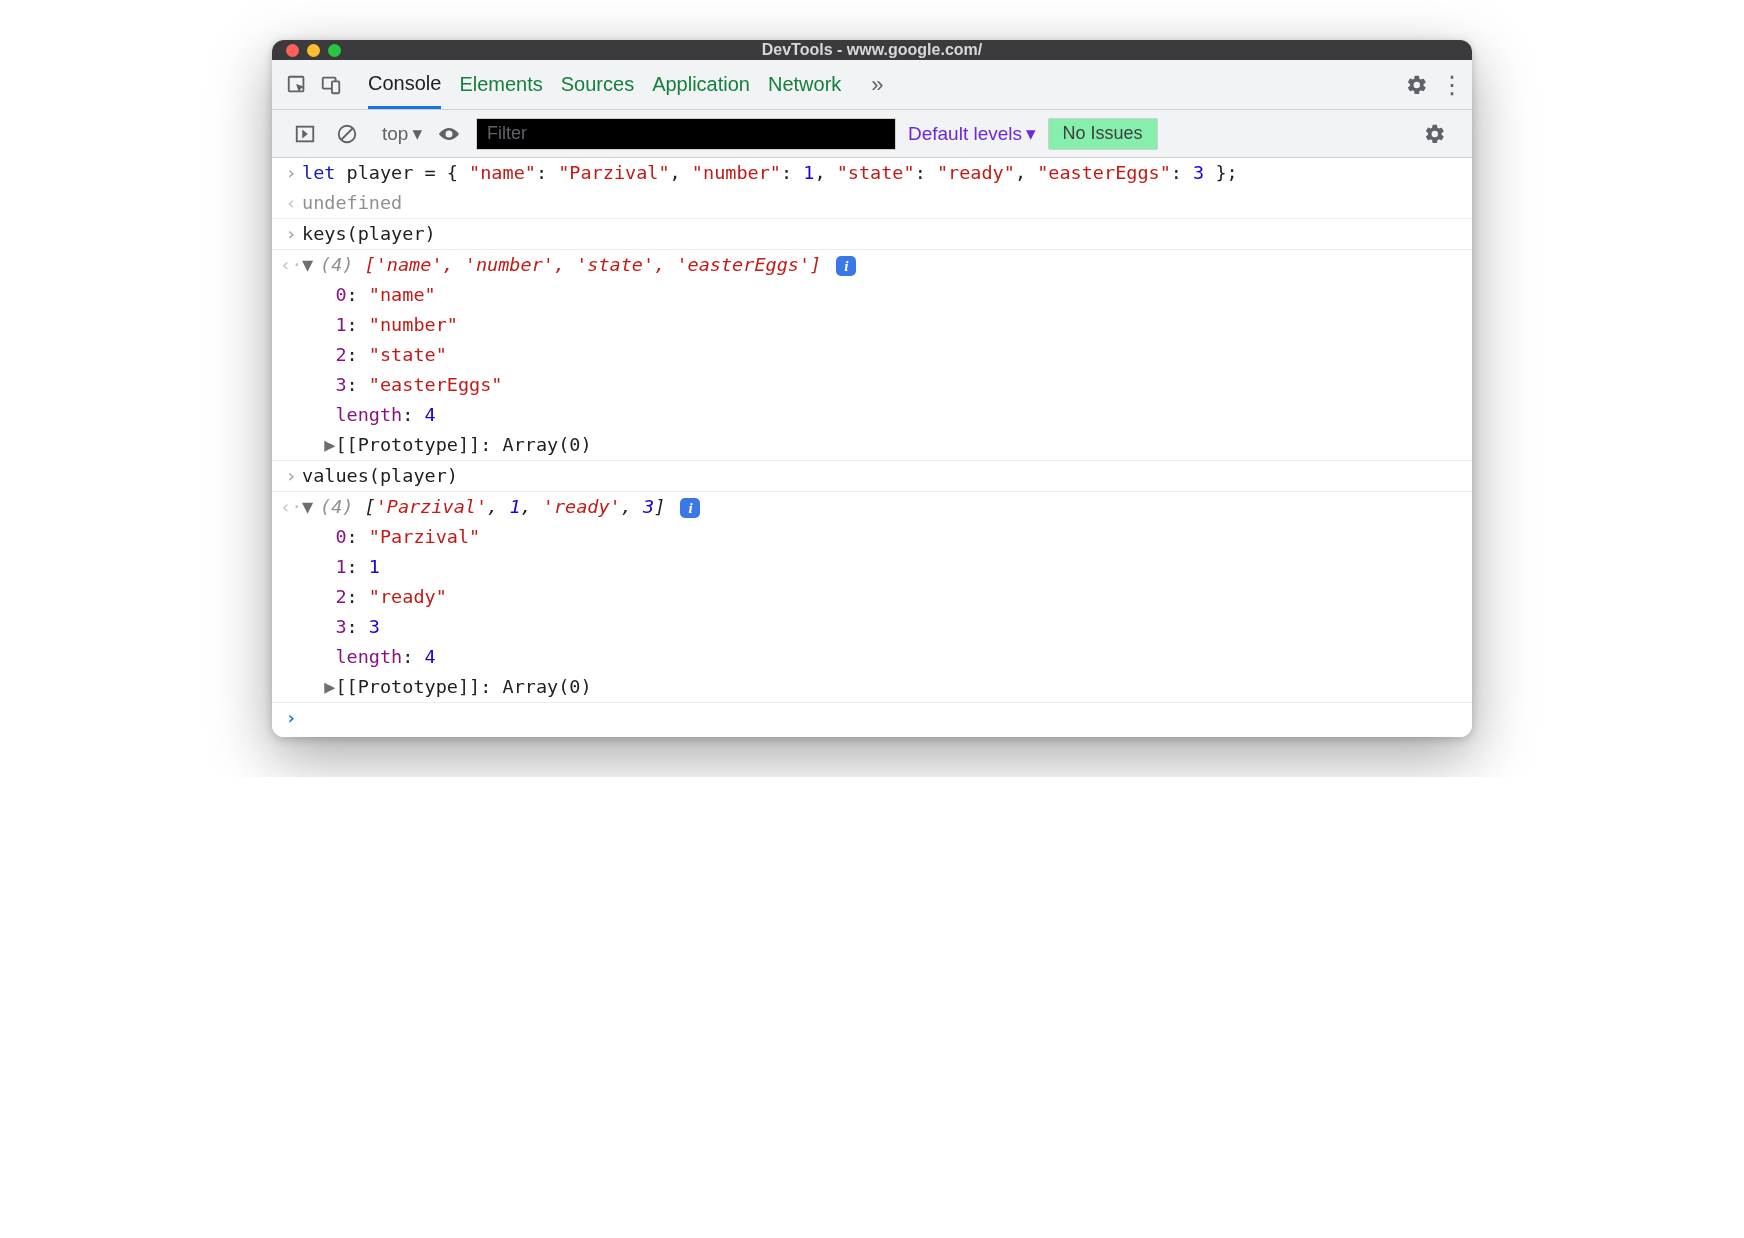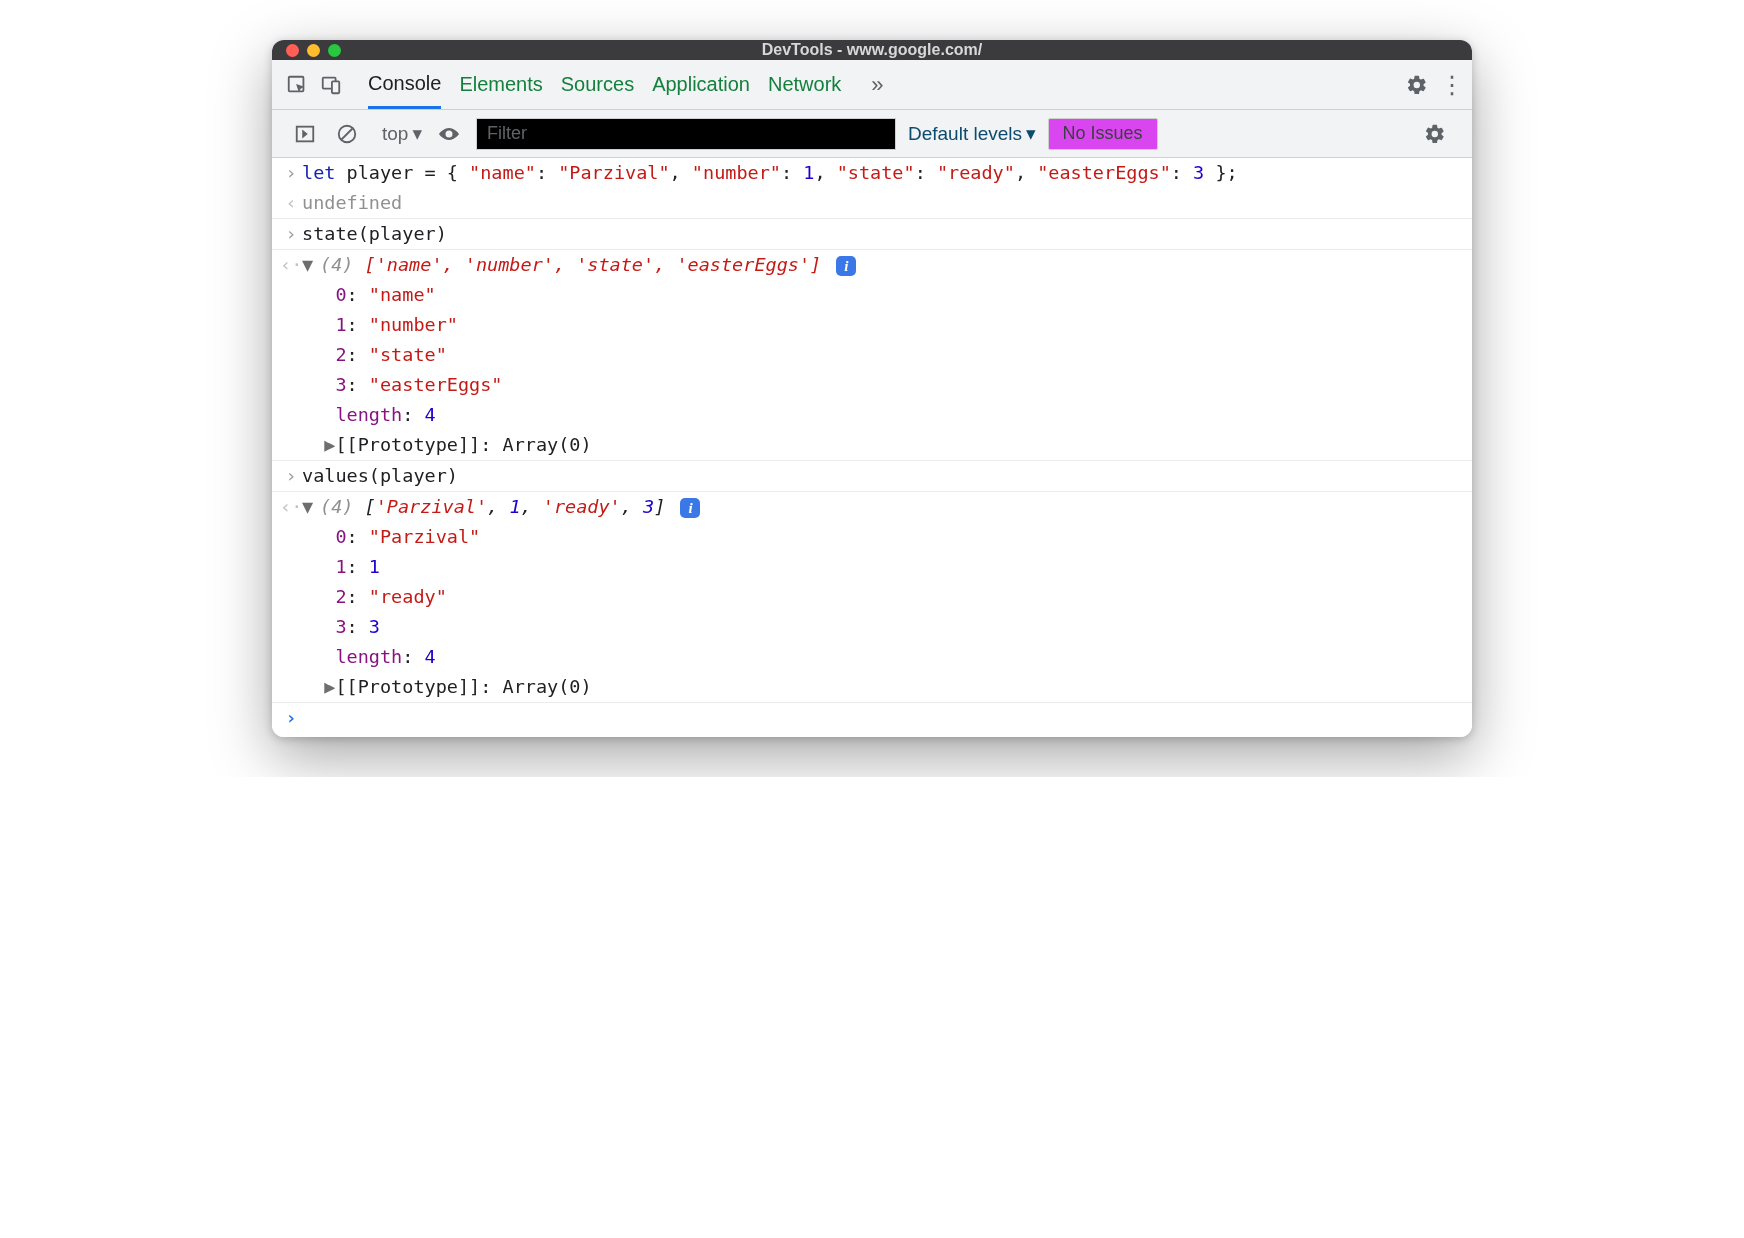--- a/index.html
+++ b/index.html
@@ -51,23 +51,23 @@
   .toolbar {
     display:flex; align-items:center; height:48px; background:#f1f3f4;
     border-bottom:1px solid #d0d0d0; padding:0 18px; gap:12px;
   }
   .ctx-select { color:#5f6368; font-size:19px; display:flex; align-items:center; gap:4px; cursor:pointer; margin-left:8px;}
   .filter-input {
     height:32px; border:1px solid #cfcfcf; background:#000000; padding:0 10px;
     font-size:18px; color:#5f6368; width:420px;
   }
   .filter-input::placeholder { color:#5f6368; }
-  .levels { color:#0c4a6e; font-size:19px; display:flex; align-items:center; gap:4px; cursor:pointer;}
+  .levels { color:#6d28d9; font-size:19px; display:flex; align-items:center; gap:4px; cursor:pointer;}
   .issues-btn {
-    border:1px solid #cfcfcf; background:#d946ef; height:32px; padding:0 14px;
+    border:1px solid #cfcfcf; background:#86efac; height:32px; padding:0 14px;
     font-size:18px; color:#3c4043; cursor:pointer; border-radius:2px;
   }
   .spacer { flex:1; }
   .console-body {
     font-family: Menlo, Consolas, monospace;
     font-size:18.5px;
     line-height:30px;
     background:#fff;
   }
   .row { display:flex; padding:0 8px; }
@@ -180,21 +180,21 @@
       <div class="gutter prompt-in">›</div>
       <div class="content"><span class="kw">let</span><span class="obj"> player = { </span><span class="str">"name"</span><span class="obj">: </span><span class="str">"Parzival"</span><span class="obj">, </span><span class="str">"number"</span><span class="obj">: </span><span class="num">1</span><span class="obj">, </span><span class="str">"state"</span><span class="obj">: </span><span class="str">"ready"</span><span class="obj">, </span><span class="str">"easterEggs"</span><span class="obj">: </span><span class="num">3</span><span class="obj"> };</span></div>
     </div>
     <div class="row sep">
       <div class="gutter prompt-out">‹</div>
       <div class="content muted">undefined</div>
     </div>
 
     <div class="row sep">
       <div class="gutter prompt-in">›</div>
-      <div class="content obj">state(player)</div>
+      <div class="content obj">keys(player)</div>
     </div>
 
     <div class="row">
       <div class="gutter prompt-out">‹·</div>
       <div class="content"><span class="tri">▼</span><span class="muted italic">(4) </span><span class="str italic">['name', 'number', 'state', 'easterEggs']</span> <span class="info-badge">i</span></div>
     </div>
 
     <div class="expand-row">
         <div class="content">   <span class="propname">0</span><span class="obj">: </span><span class="str">"name"</span></div>
       </div>

